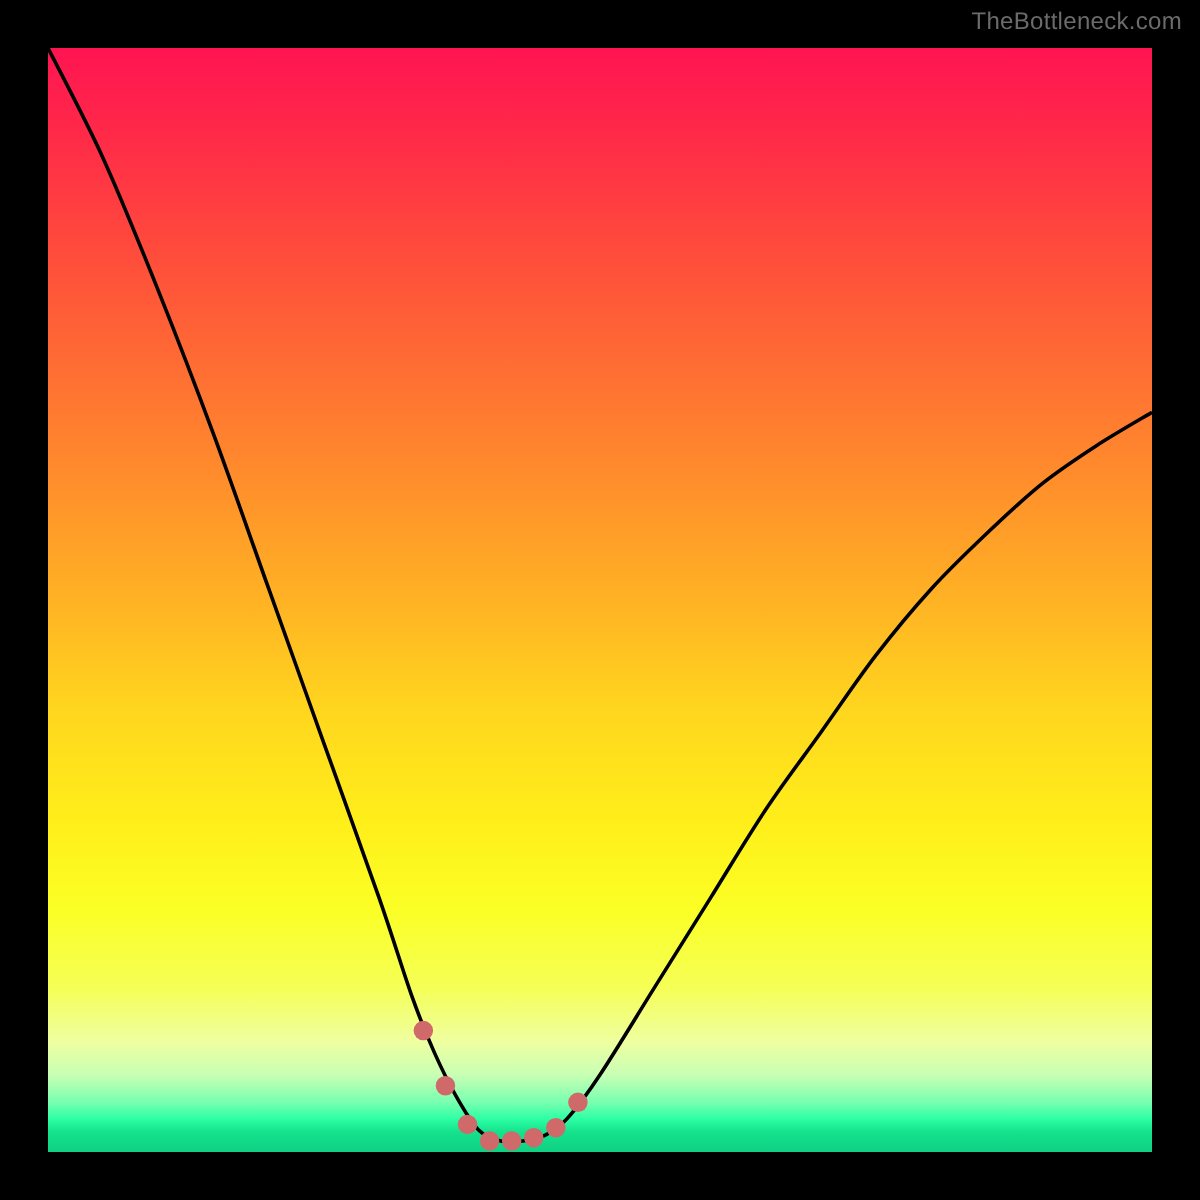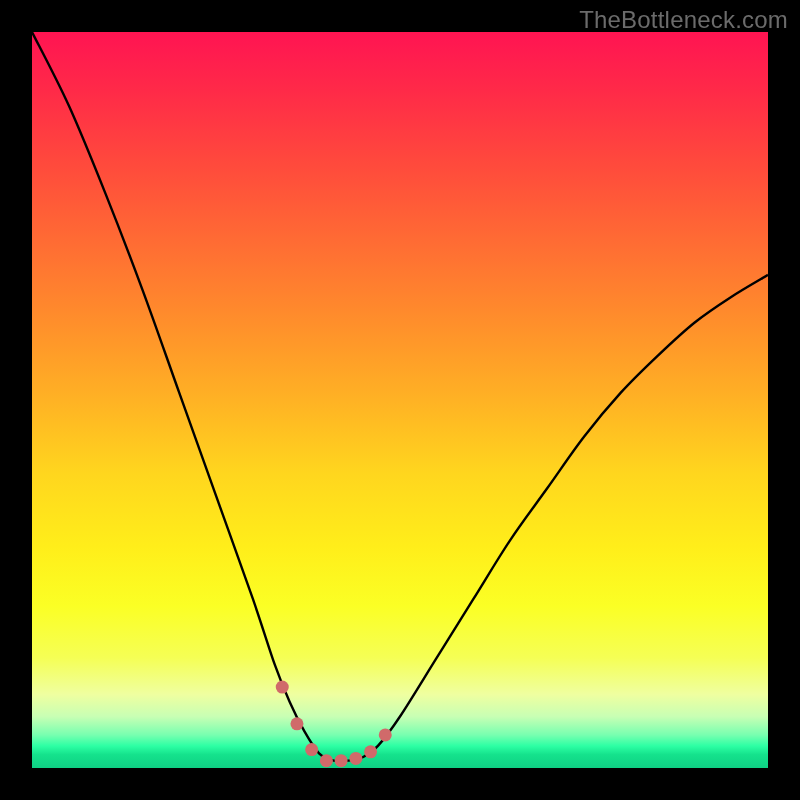--- a/index.html
+++ b/index.html
@@ -46,21 +46,21 @@
   svg.curve {
     position: absolute;
     left: 0; top: 0;
     width: 736px; height: 736px;
   }
   .watermark {
     position: absolute;
     top: 6px;
     right: 12px;
     color: #6b6b6b;
-    font-size: 24px;
+    font-size: 16px;
     letter-spacing: 0.2px;
     user-select: none;
     text-align: right;
   }
 </style>
 </head>
 <body>
 
 <div class="frame">
 

